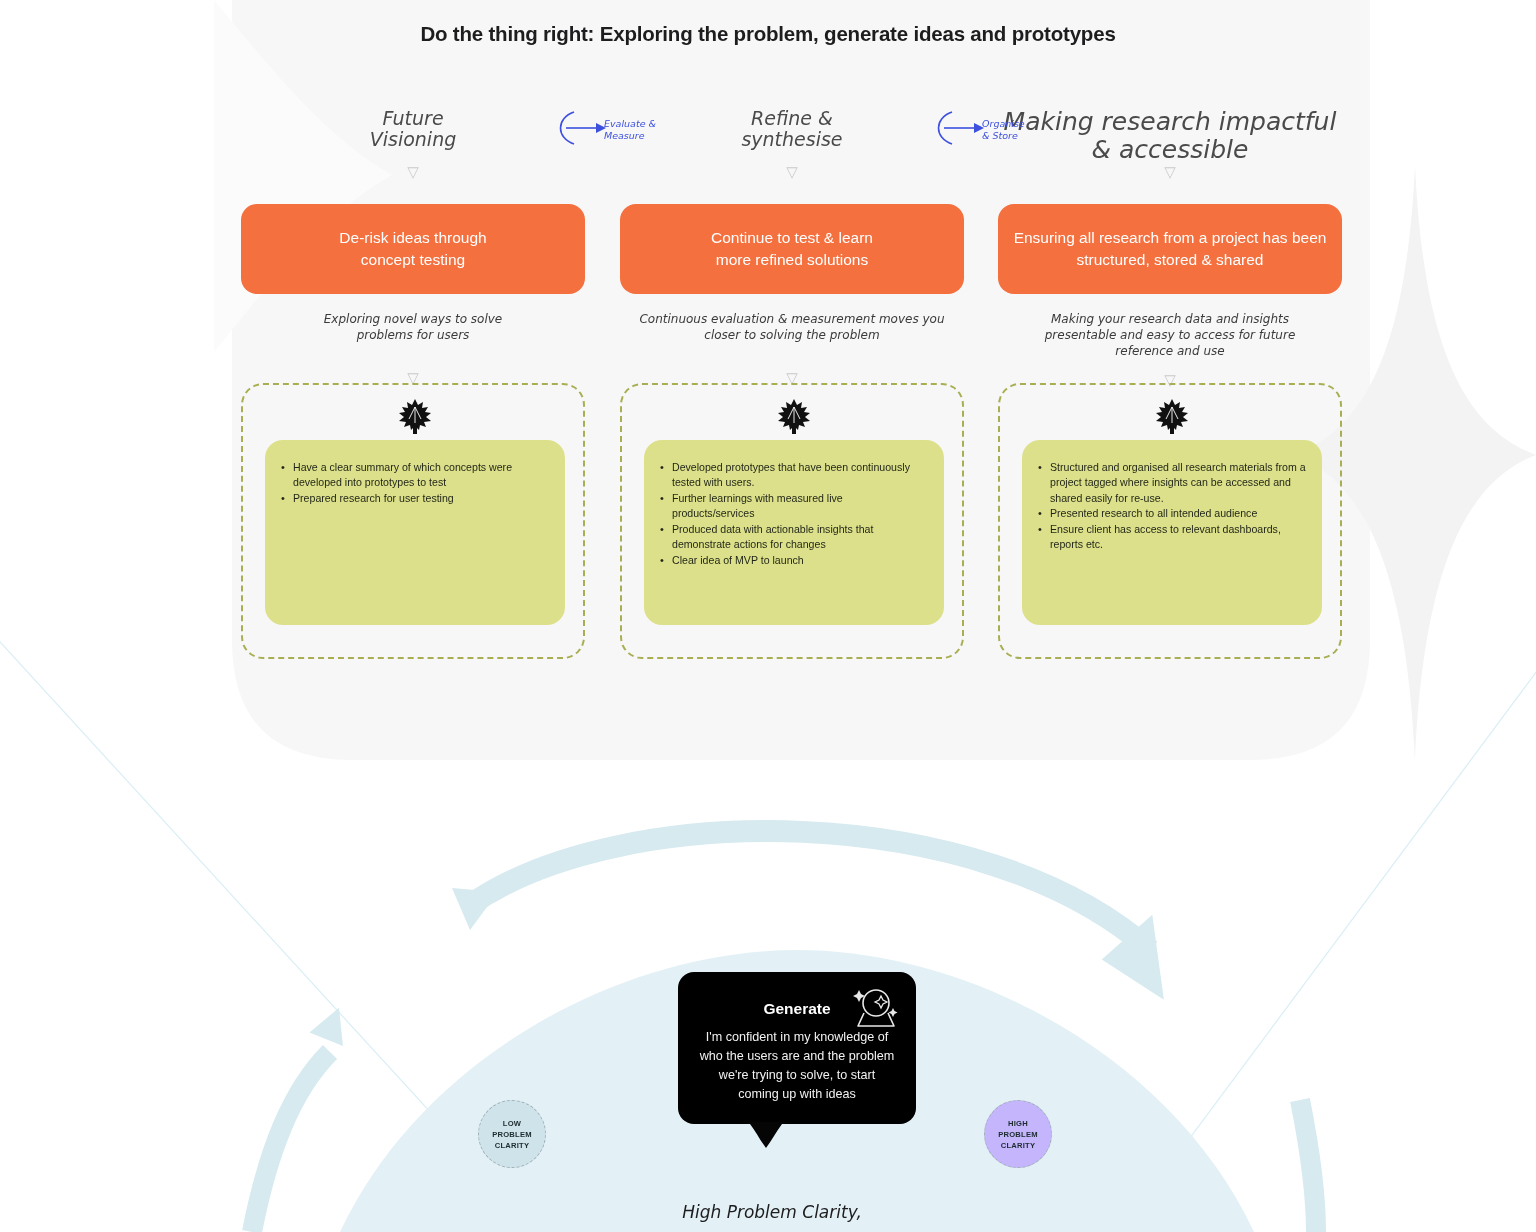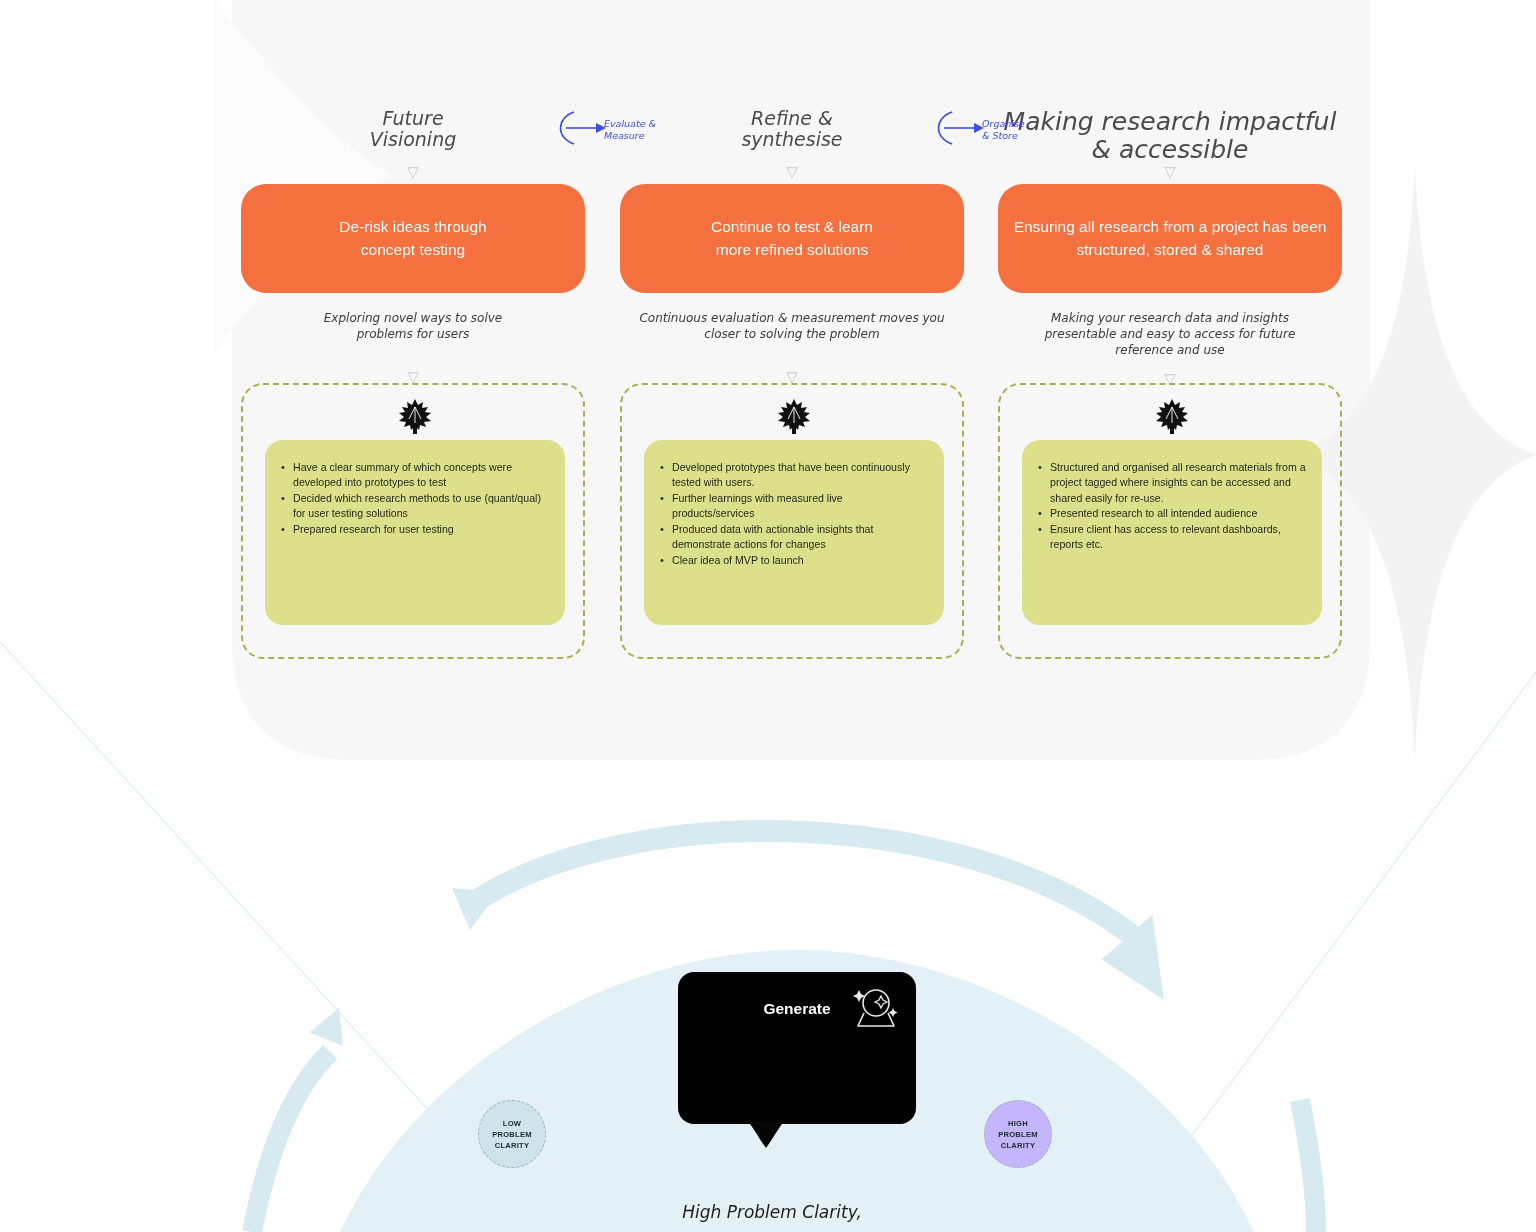--- a/index.html
+++ b/index.html
@@ -64,23 +64,23 @@
     text-align: center;
     font-size: 15px;
     color: #c9c9c9;
     line-height: 1;
     margin-top: 2px;
     height: 16px;
   }
 
   
   .orange-card {
-    margin-top: 4px;
-    height: 109px;
-    border-radius: 25px;
+    margin-top: 24px;
+    height: 90px;
+    border-radius: 16px;
     background: #F4703F;
     color: #ffffff;
     display: flex;
     align-items: center;
     justify-content: center;
     text-align: center;
     font-size: 15.5px;
     line-height: 1.45;
     padding: 0 14px;
     white-space: pre-line;
@@ -256,20 +256,21 @@
     <path d="M470 905 C620 800 980 800 1150 950" stroke="#d6eaf0" stroke-width="22" fill="none" stroke-linecap="butt"></path>
     <polygon points="1130,920 1186,985 1112,985" fill="#d6eaf0" transform="rotate(33 1150 955)"></polygon>
     <polygon points="452,888 498,892 470,930" fill="#d6eaf0"></polygon>
 
     <path d="M252 1232 C268 1150 292 1090 330 1052" stroke="#d6eaf0" stroke-width="20" fill="none"></path>
     <polygon points="312,1040 348,1040 330,1006" fill="#d6eaf0" transform="rotate(22 330 1030)"></polygon>
 
     <path d="M1300 1100 C1312 1160 1316 1200 1316 1232" stroke="#d6eaf0" stroke-width="20" fill="none"></path>
   </svg>
 
+  <div class="page-title">Do the thing right: Exploring the problem, generate ideas and prototypes</div>
 
   <div class="col col-0">
     <div class="col-head">Future
 Visioning</div>
     <div class="caret">▽</div>
     <div class="orange-card">De-risk ideas through
 concept testing</div>
     <div class="hand-caption">Exploring novel ways to solve
 problems for users</div>
     <div class="caret2" style="margin-top:26px">▽</div>
@@ -324,21 +325,20 @@
         <g fill="#111111">
           <rect x="21" y="26" width="4" height="13"></rect>
           <path d="M23 4 L26 10 L31 7 L30 13 L36 12 L33 17 L39 18 L34 22 L39 26 L32 27 L34 32 L28 30 L27 35 L23 31 L19 35 L18 30 L12 32 L14 27 L7 26 L12 22 L7 18 L13 17 L10 12 L16 13 L15 7 L20 10 Z"></path>
           <path d="M23 12 L17 24 M23 12 L29 24 M23 12 L23 28" stroke="#fff" stroke-width="0.9" fill="none"></path>
         </g>
       </svg>
     </div>
     <div class="green-card">
       <ul>
         <li>Have a clear summary of which concepts were developed into prototypes to test</li>
-        <li>Decided which research methods to use (quant/qual) for user testing solutions</li>
         <li>Prepared research for user testing</li>
       </ul>
     </div>
   </div>
 
   <div class="dashed-box d1">
     <div class="tree-icon">
       <svg width="46" height="42" viewBox="0 0 46 42">
         <g fill="#111111">
           <rect x="21" y="26" width="4" height="13"></rect>
@@ -385,20 +385,24 @@
 
   <div class="tooltip">
     <svg class="crystal-ball" width="52" height="46" viewBox="0 0 52 46">
       <circle cx="28" cy="17" r="13" stroke="#e8e8e8" stroke-width="1.6" fill="none"></circle>
       <path d="M16 27 L10 40 L46 40 L40 27" stroke="#e8e8e8" stroke-width="1.6" fill="none" stroke-linejoin="round"></path>
       <path d="M11 4 L13 8 L17 10 L13 12 L11 16 L9 12 L5 10 L9 8 Z" fill="#e8e8e8"></path>
       <path d="M33 10 L35 14 L39 16 L35 18 L33 22 L31 18 L27 16 L31 14 Z" fill="none" stroke="#e8e8e8" stroke-width="1.3"></path>
       <path d="M45 22 L46.5 25 L49.5 26.5 L46.5 28 L45 31 L43.5 28 L40.5 26.5 L43.5 25 Z" fill="#e8e8e8"></path>
     </svg>
     <div class="tooltip-title">Generate</div>
+    <div class="tooltip-body">I'm confident in my knowledge of
+who the users are and the problem
+we're trying to solve, to start
+coming up with ideas</div>
     <svg class="tooltip-tail" viewBox="0 0 58 28">
       <path d="M0 0 L58 0 L44 2 C38 10 34 18 28 26 C22 18 18 10 12 2 Z" fill="#050505"></path>
     </svg>
   </div>
 
   <div class="bottom-hand">High Problem Clarity,</div>
 
 </div>
 
 </body></html>

